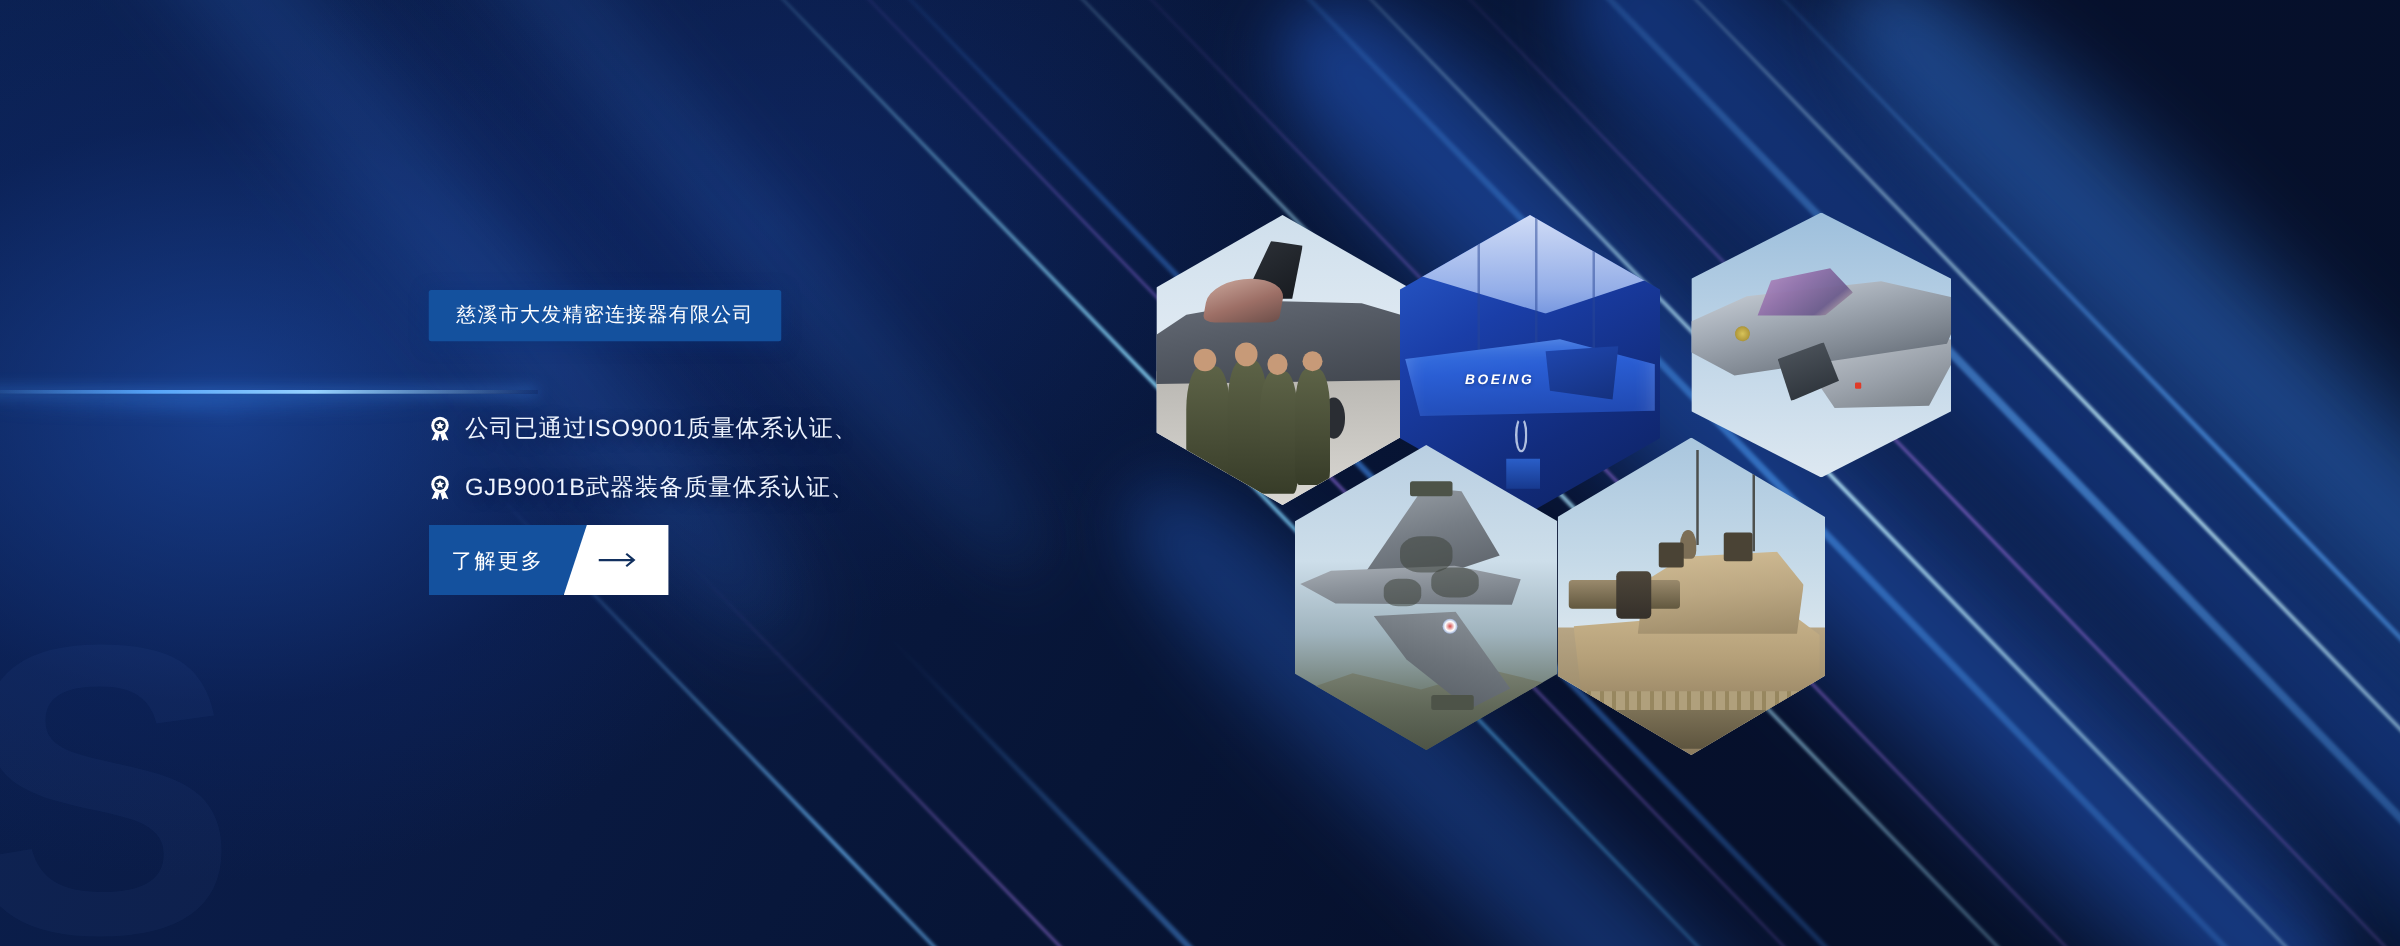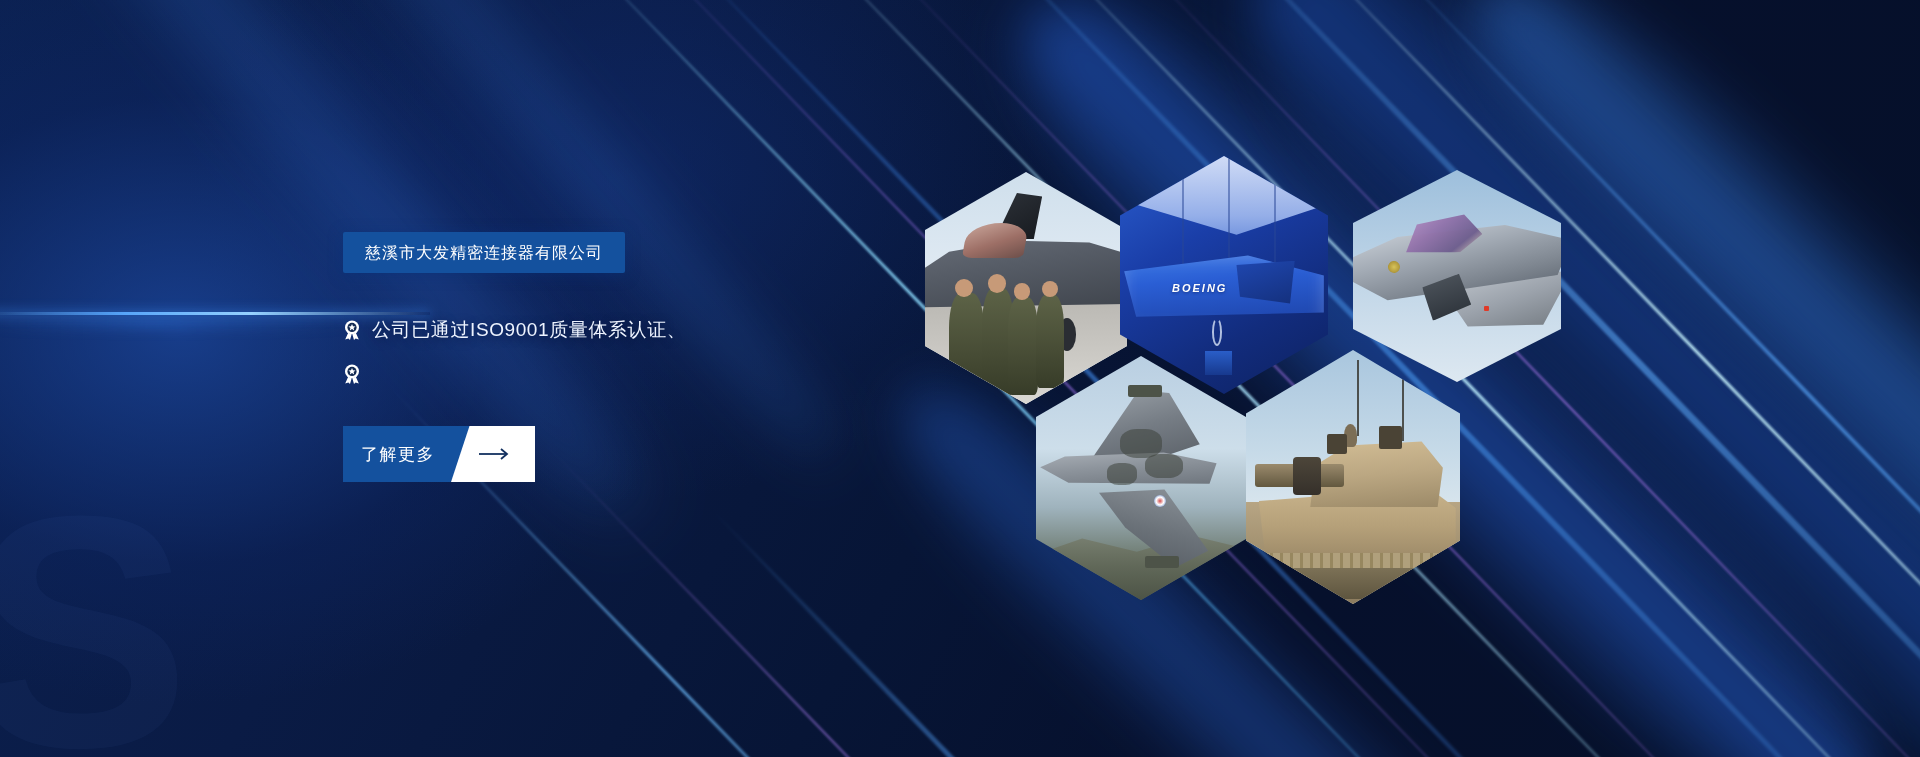--- a/index.html
+++ b/index.html
@@ -93,40 +93,40 @@
     margin-top:32px;
     font-size:58px;
     font-weight:700;
     color:#ffffff;
     letter-spacing:3px;
     line-height:1.05;
     text-shadow:0 3px 18px rgba(0,20,70,0.75);
     white-space:nowrap;
   }
 
-  .bullets { margin-top:44px; }
+  .bullets { margin-top:57px; }
 
   .bullet {
     display:flex;
     align-items:center;
     gap:11px;
     margin-bottom:21px;
     color:#eef4ff;
     font-size:19px;
     letter-spacing:0.6px;
     text-shadow:0 2px 10px rgba(0,15,55,0.7);
   }
   .bullet:last-child { margin-bottom:0; }
 
   .medal-icon { flex:0 0 auto; width:18px; height:20px; display:block; }
 
   
   .cta {
     position:relative;
-    margin-top:42px;
+    margin-top:17px;
     display:block;
     width:192px; height:56px;
     cursor:pointer;
     text-decoration:none;
   }
   .cta-blue {
     position:absolute; left:0; top:0;
     width:138px; height:56px;
     background:#14519e;
     clip-path:polygon(0 0, 100% 0, 78% 100%, 0 100%);
@@ -408,21 +408,21 @@
         <div class="h1-head" style="left:15%; top:46%; width:9%; height:8%;"></div>
         <div class="h1-pilot" style="left:28%; top:50%; width:16%; height:46%;"></div>
         <div class="h1-head" style="left:31%; top:44%; width:9%; height:8%;"></div>
         <div class="h1-pilot" style="left:41%; top:54%; width:15%; height:42%;"></div>
         <div class="h1-head" style="left:44%; top:48%; width:8%; height:7%;"></div>
         <div class="h1-pilot" style="left:55%; top:53%; width:14%; height:40%;"></div>
         <div class="h1-head" style="left:58%; top:47%; width:8%; height:7%;"></div>
       </div>
     </div>
 
-    <div class="hex" style="left:1120px; top:156px; width:208px; height:238px;">
+    <div class="hex" style="left:1120px; top:172px; width:208px; height:238px;">
       <div class="scene h2-bg">
         <div class="h2-ceil"></div>
         <div class="h2-ceil-rib" style="left:30%;"></div>
         <div class="h2-ceil-rib" style="left:52%;"></div>
         <div class="h2-ceil-rib" style="left:74%;"></div>
         <div class="h2-wing"></div>
         <div class="h2-flap"></div>
         <div class="h2-logo">BOEING</div>
         <div class="h2-hook"></div>
         <div class="h2-crate"></div>
@@ -492,20 +492,21 @@
       </div>
 
       <div class="bullet">
         <svg class="medal-icon" viewBox="0 0 18 20" aria-hidden="true">
           <path d="M5.2 12.8 L2.2 19.4 L5.4 18.4 L7.0 20 L8.6 14.6 Z" fill="#ffffff"></path>
           <path d="M12.8 12.8 L15.8 19.4 L12.6 18.4 L11.0 20 L9.4 14.6 Z" fill="#ffffff"></path>
           <circle cx="9" cy="7.4" r="7" fill="#ffffff"></circle>
           <circle cx="9" cy="7.4" r="4.6" fill="#132a52"></circle>
           <path d="M9 3.9 L10.0 6.2 L12.5 6.4 L10.6 8.0 L11.2 10.4 L9 9.1 L6.8 10.4 L7.4 8.0 L5.5 6.4 L8.0 6.2 Z" fill="#ffffff"></path>
         </svg>
+        <span>GJB9001B武器装备质量体系认证、</span>
       </div>
 
     </div>
 
     <a class="cta" href="#">
       <span class="cta-blue"></span>
       <span class="cta-white"></span>
       <span class="cta-label">了解更多</span>
       <span class="cta-arrow">
         <svg width="34" height="14" viewBox="0 0 34 14" aria-hidden="true">

